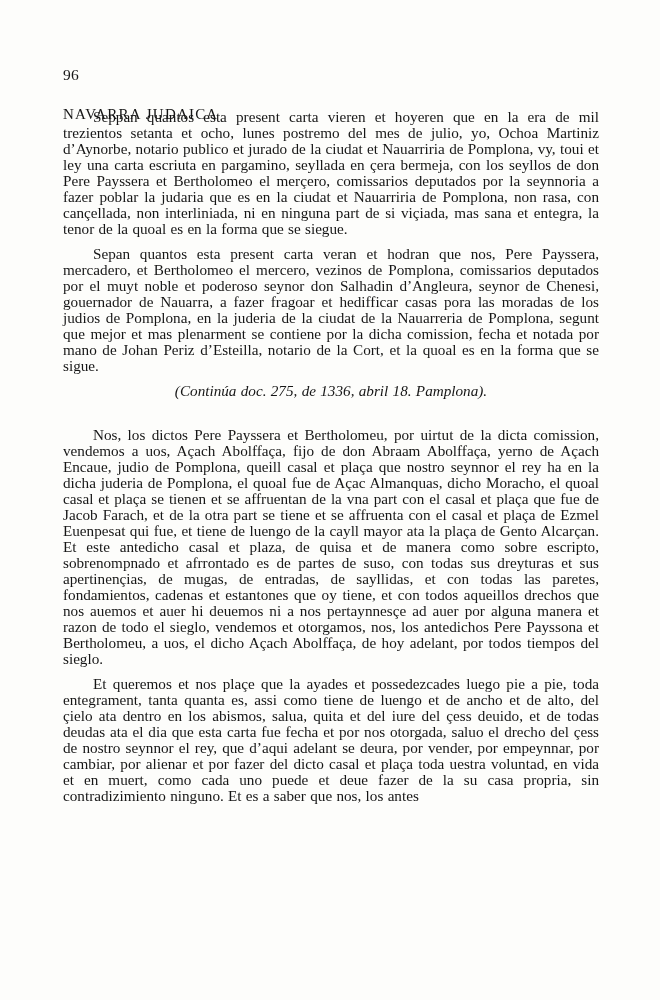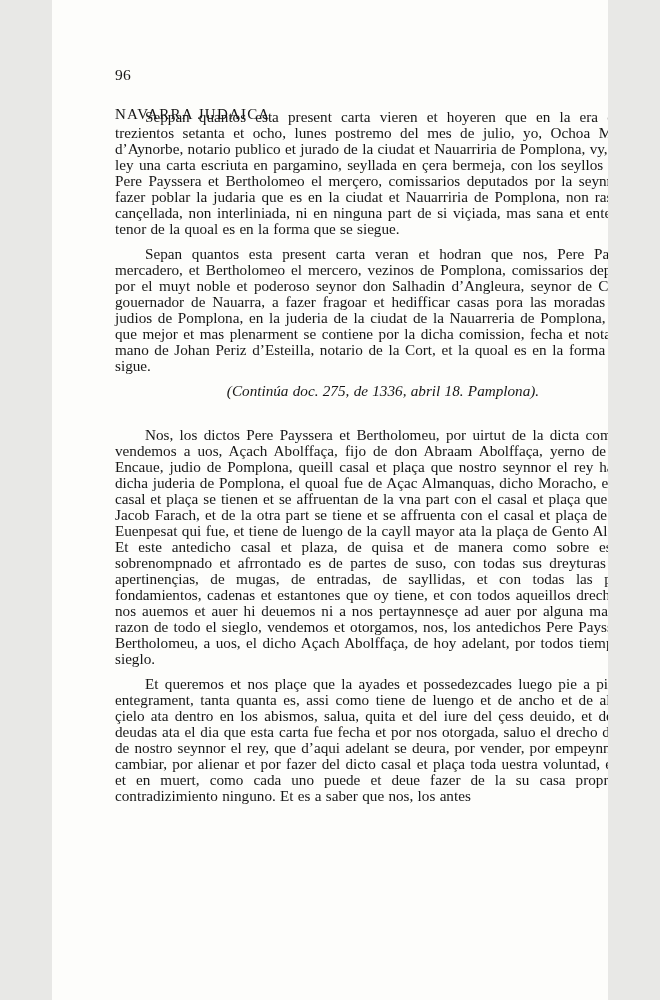--- a/index.html
+++ b/index.html
@@ -2,21 +2,21 @@
 <html lang="es"><head>
 <meta charset="utf-8">
 <style>
   html, body {
     margin: 0;
     padding: 0;
     background: #e8e8e6;
   }
   .page {
     position: relative;
-    width: 556px;
+    width: 660px;
     height: 1000px;
     margin: 0 auto;
     background: #fdfdfb;
     color: #161616;
     font-family: "Liberation Serif", "DejaVu Serif", serif;
     overflow: hidden;
   }
   .running-head {
     position: absolute;
     top: 66px;

